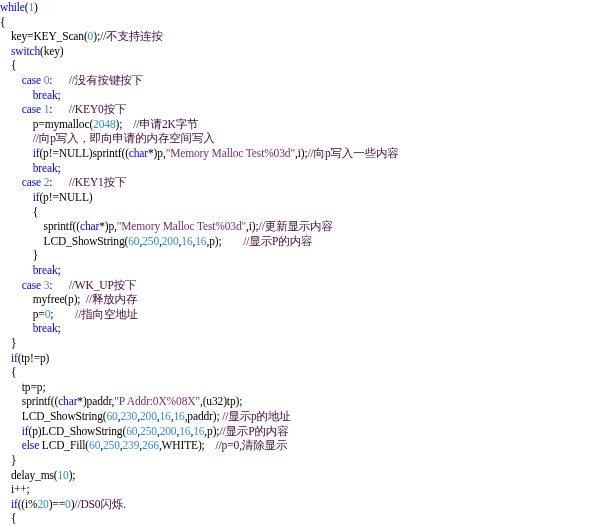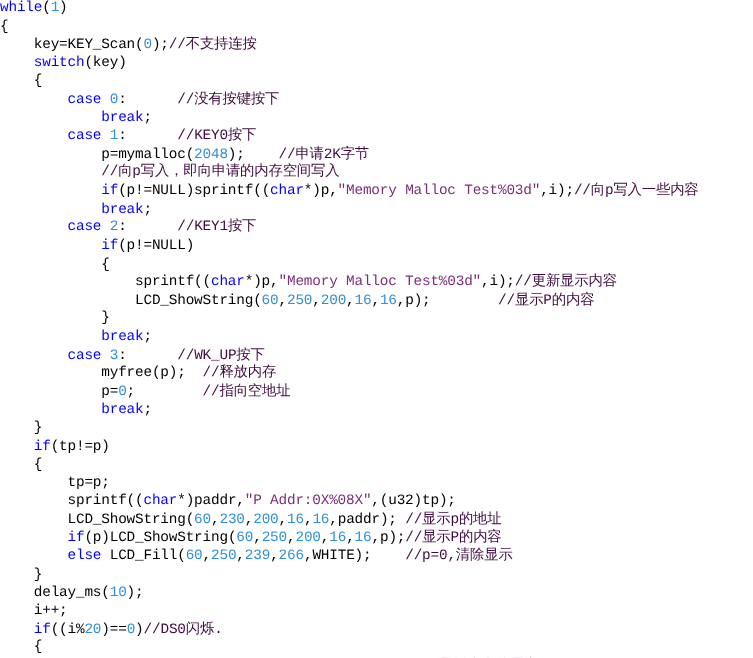--- a/index.html
+++ b/index.html
@@ -18,21 +18,21 @@
     line-height: 14.62px;
     color: #000000;
     white-space: pre;
     padding: 0;
     box-sizing: border-box;
   }
   .code-line {
     height: 14.62px;
     line-height: 14.62px;
     white-space: pre;
-    font-family: Liberation Mono, monospace;
+    font-family: Liberation Serif, serif;
     letter-spacing: -0.15px;
   }
   .tok { font-family: inherit; }
   .tok-plain   { color: #000000; }
   .tok-keyword { color: #0000ff; }
   .tok-number  { color: #2f8fd8; }
   .tok-string  { color: #7b2d7b; }
   .tok-comment { color: #3f0a3f; }
   .tok-punct   { color: #000000; }
 </style>

